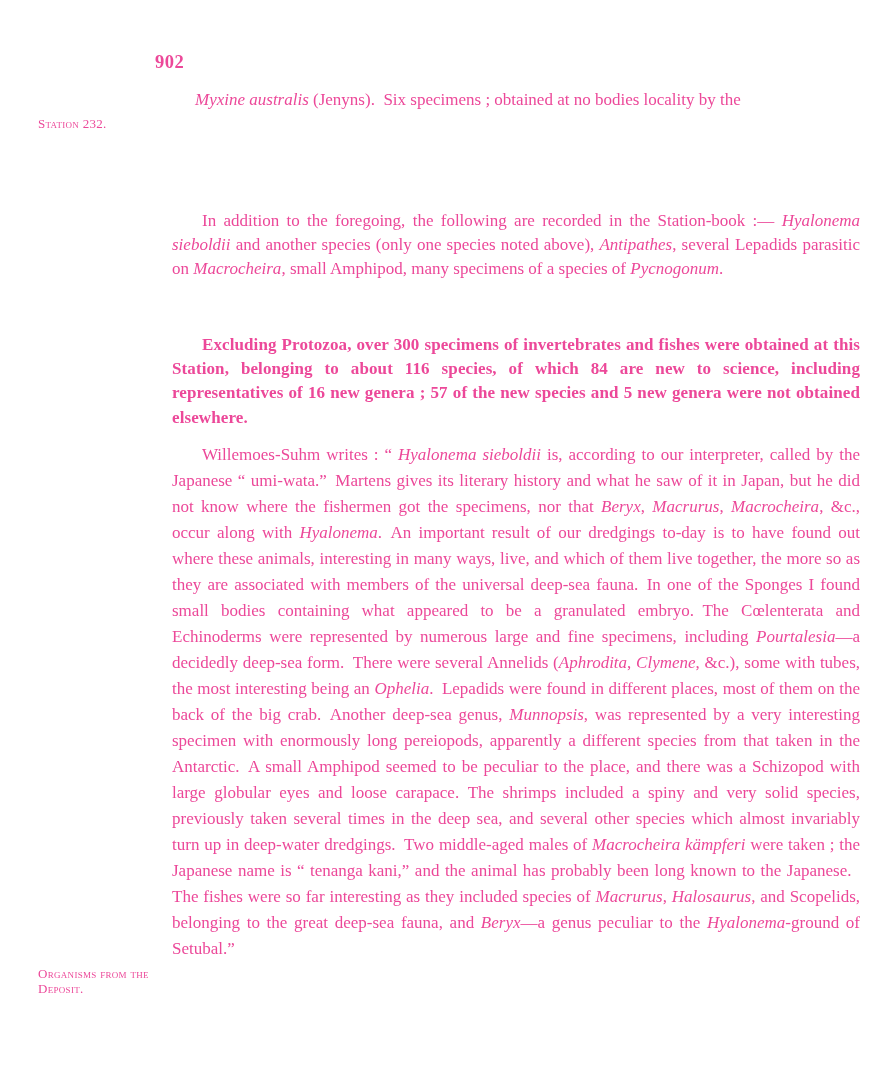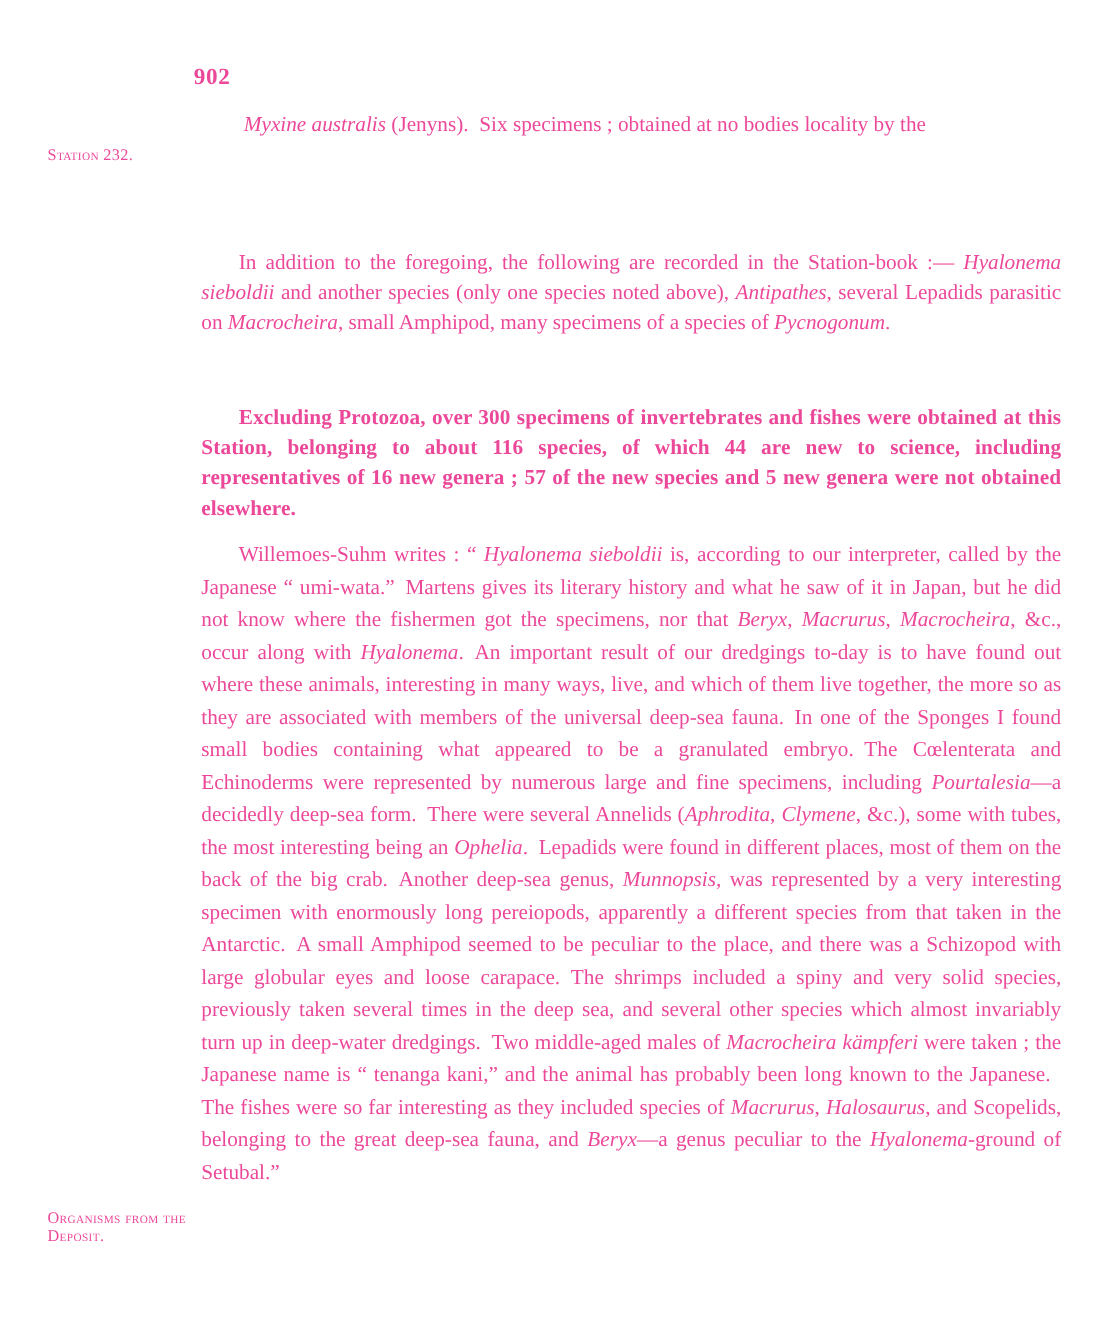--- a/index.html
+++ b/index.html
@@ -55,21 +55,21 @@
     line-height: 26.5px;
     white-space: nowrap;
   }
   .sp-continue {
     margin-left: 187px;
   }
   .body-para {
     position: absolute;
     left: 157px;
     width: 688px;
-    margin: 4px;
+    margin: 15px;
     text-align: justify;
     text-indent: 30px;
   }
   .para-station-book {
     top: 194px;
     line-height: 24.2px;
   }
   .para-summary {
     top: 318px;
     line-height: 24.2px;
@@ -95,20 +95,20 @@
 
 
   <div class="margin-note note-station">Station 232.</div>
 
   <div class="species">
     <div class="sp-line"><span class="it">Myxine australis</span><span> (Jenyns). Six specimens ; obtained at no bodies locality by the</span></div>
   </div>
 
   <p class="body-para para-station-book"><span>In addition to the foregoing, the following are recorded in the Station-book :— </span><span class="it">Hyalonema sieboldii</span><span> and another species (only one species noted above), </span><span class="it">Antipathes</span><span>, several Lepadids parasitic on </span><span class="it">Macrocheira</span><span>, small Amphipod, many specimens of a species of </span><span class="it">Pycnogonum</span><span>.</span></p>
 
-  <p class="body-para para-summary"><span>Excluding Protozoa, over 300 specimens of invertebrates and fishes were obtained at this Station, belonging to about 116 species, of which 44 are new to science, including representatives of 16 new genera ; 57 of the new species and 5 new genera were not obtained elsewhere.</span></p>
+  <p class="body-para para-summary"><span>Excluding Protozoa, over 300 specimens of invertebrates and fishes were obtained at this Station, belonging to about 116 species, of which 84 are new to science, including representatives of 16 new genera ; 57 of the new species and 5 new genera were not obtained elsewhere.</span></p>
 
   <p class="body-para para-willemoes"><span>Willemoes-Suhm writes : “ </span><span class="it">Hyalonema sieboldii</span><span> is, according to our interpreter, called by the Japanese “ umi-wata.” Martens gives its literary history and what he saw of it in Japan, but he did not know where the fishermen got the specimens, nor that </span><span class="it">Beryx</span><span>, </span><span class="it">Macrurus</span><span>, </span><span class="it">Macrocheira</span><span>, &amp;c., occur along with </span><span class="it">Hyalonema</span><span>. An important result of our dredgings to-day is to have found out where these animals, interesting in many ways, live, and which of them live together, the more so as they are associated with members of the universal deep-sea fauna. In one of the Sponges I found small bodies containing what appeared to be a granulated embryo. The Cœlenterata and Echinoderms were represented by numerous large and fine specimens, including </span><span class="it">Pourtalesia</span><span>—a decidedly deep-sea form. There were several Annelids (</span><span class="it">Aphrodita</span><span>, </span><span class="it">Clymene</span><span>, &amp;c.), some with tubes, the most interesting being an </span><span class="it">Ophelia</span><span>. Lepadids were found in different places, most of them on the back of the big crab. Another deep-sea genus, </span><span class="it">Munnopsis</span><span>, was represented by a very interesting specimen with enormously long pereiopods, apparently a different species from that taken in the Antarctic. A small Amphipod seemed to be peculiar to the place, and there was a Schizopod with large globular eyes and loose carapace. The shrimps included a spiny and very solid species, previously taken several times in the deep sea, and several other species which almost invariably turn up in deep-water dredgings. Two middle-aged males of </span><span class="it">Macrocheira kämpferi</span><span> were taken ; the Japanese name is “ tenanga kani,” and the animal has probably been long known to the Japanese. The fishes were so far interesting as they included species of </span><span class="it">Macrurus</span><span>, </span><span class="it">Halosaurus</span><span>, and Scopelids, belonging to the great deep-sea fauna, and </span><span class="it">Beryx</span><span>—a genus peculiar to the </span><span class="it">Hyalonema</span><span>-ground of Setubal.”</span></p>
 
   <div class="margin-note note-organisms">Organisms from the Deposit.</div>
 
 
 </div>
 
 </body></html>

